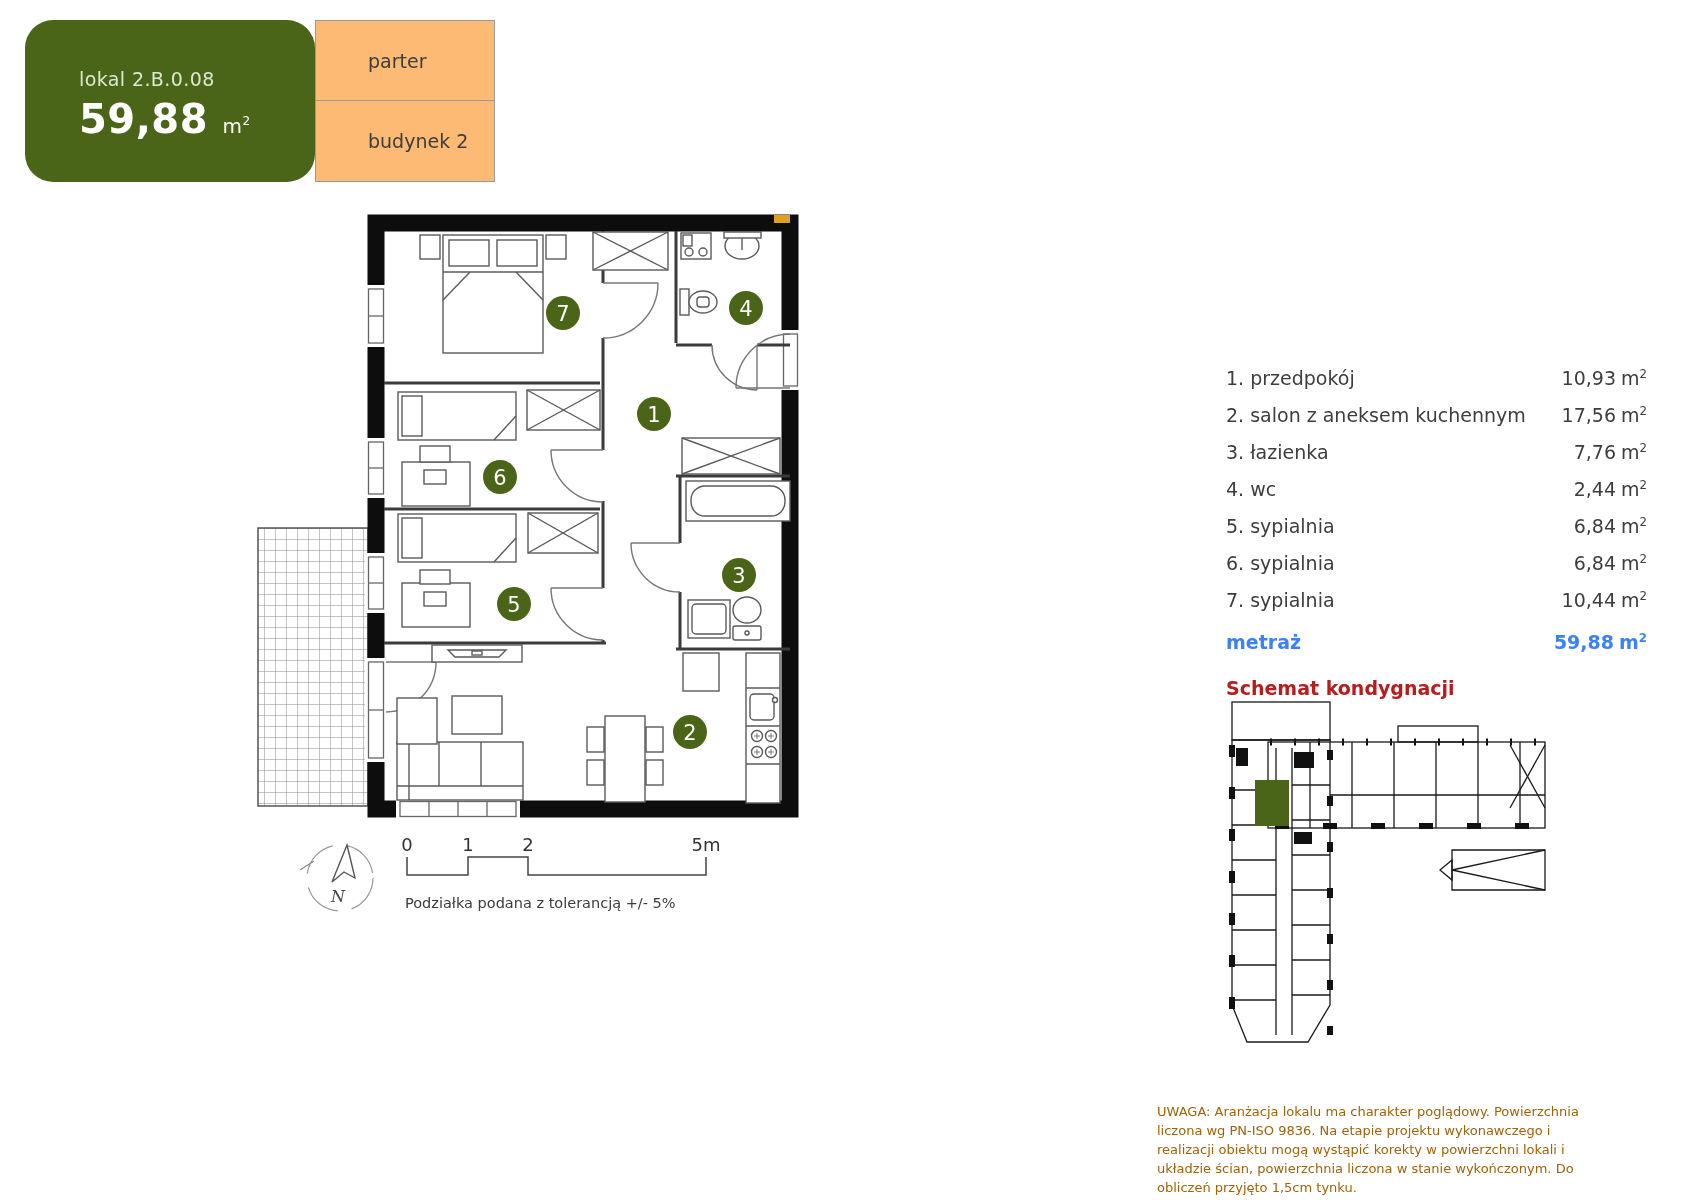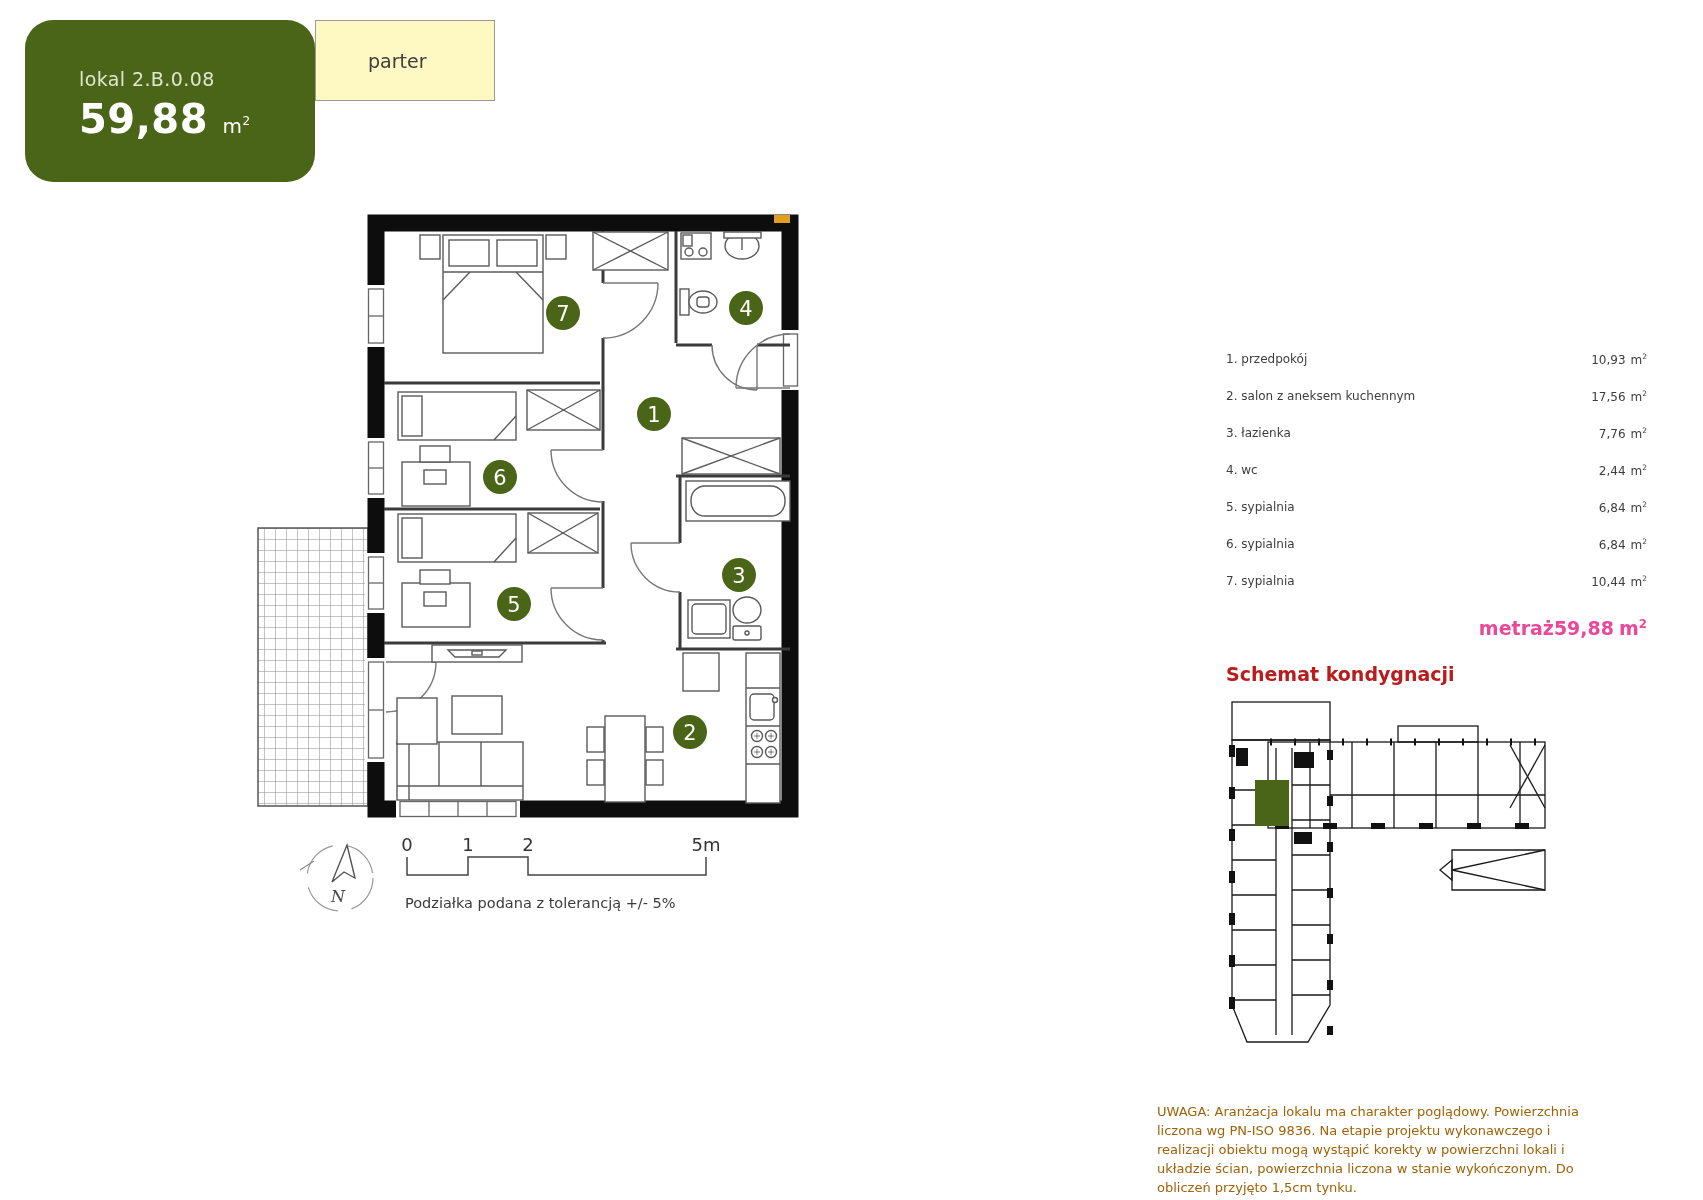--- a/index.html
+++ b/index.html
@@ -7,35 +7,35 @@
         font-family:"DejaVu Sans",sans-serif;color:#3d3d3d;}
 
   
   .hdr-green{position:absolute;left:25px;top:20px;width:290px;height:162px;background:#4a6418;
              color:#fff;box-sizing:border-box;padding:48px 0 0 54px;border-radius:28px;}
   .hdr-unit{font-size:19px;color:#dfe8cf;letter-spacing:.4px;}
   .hdr-area{font-size:40px;font-weight:bold;color:#fff;margin-top:6px;letter-spacing:.5px;}
   .hdr-area .hm{font-size:20px;font-weight:normal;text-align:center;}
   .hdr-area sup{font-size:12px;}
   .hdr-box{position:absolute;left:315px;width:180px;height:81px;box-sizing:border-box;
-           border:1.5px solid #9a9a9a;background:#fef9c3;display:flex;align-items:center;
+           border:1.5px solid #9a9a9a;background:#fdba74;display:flex;align-items:center;
            padding-left:52px;font-size:19px;color:#3d3d3d;}
   .hdr-box.parter{top:20px;}
   .hdr-box.budynek{top:101px;border-top:none;}
 
   
   .roomlist{position:absolute;left:1226px;top:352px;width:421px;}
-  .room-row{display:flex;justify-content:space-between;align-items:flex-start;height:37px;
-            font-size:12px;color:#3d3d3d;}
+  .room-row{display:flex;justify-content:space-between;align-items:flex-end;height:37px;
+            font-size:19px;color:#3d3d3d;}
   .room-row .nm{white-space:nowrap;}
   .room-row .ar{white-space:nowrap;}
   .unit{margin-left:5px;}
   sup{font-size:0.62em;}
-  .sum-row{display:flex;justify-content:flex-end;align-items:baseline;height:37px;
-           font-size:19px;font-weight:bold;color:#ec4899;margin-top:6px;}
+  .sum-row{display:flex;justify-content:space-between;align-items:baseline;height:37px;
+           font-size:19px;font-weight:bold;color:#3b82f6;margin-top:20px;}
   .schem-title{font-size:19px;font-weight:bold;color:#b91c1c;margin-top:1px;height:37px;
                display:flex;align-items:center;}
 
   
   .plan-svg{position:absolute;left:240px;top:190px;}
   .schem-svg{position:absolute;left:1120px;top:690px;}
   .badge-c{fill:#4a6418;}
   .badge-t{fill:#ffffff;font-size:21px;font-family:"DejaVu Sans",sans-serif;text-anchor:middle;}
   .sc-num{fill:#333;font-size:18px;font-family:"DejaVu Sans",sans-serif;text-anchor:middle;}
   .sc-cap{fill:#3c3c3c;font-size:14.5px;font-family:"DejaVu Sans",sans-serif;}
@@ -52,20 +52,23 @@
 
   <div class="hdr-green">
     <div class="hdr-unit">lokal 2.B.0.08</div>
     <div class="hdr-area">
       <span>59,88</span>
       <span class="hm"><span>m</span><sup>2</sup></span>
     </div>
   </div>
   <div class="hdr-box parter">
     <span>parter</span>
+  </div>
+  <div class="hdr-box budynek">
+    <span>budynek 2</span>
   </div>
 
   <svg class="plan-svg" width="560" height="740" viewBox="240 190 560 740">
     <defs>
       <pattern id="hatch" width="11" height="11" patternUnits="userSpaceOnUse">
         <path d="M11 0 H0 V11" fill="none" stroke="#8a8a8a" stroke-width="1"></path>
       </pattern>
     </defs>
 
     <g>

